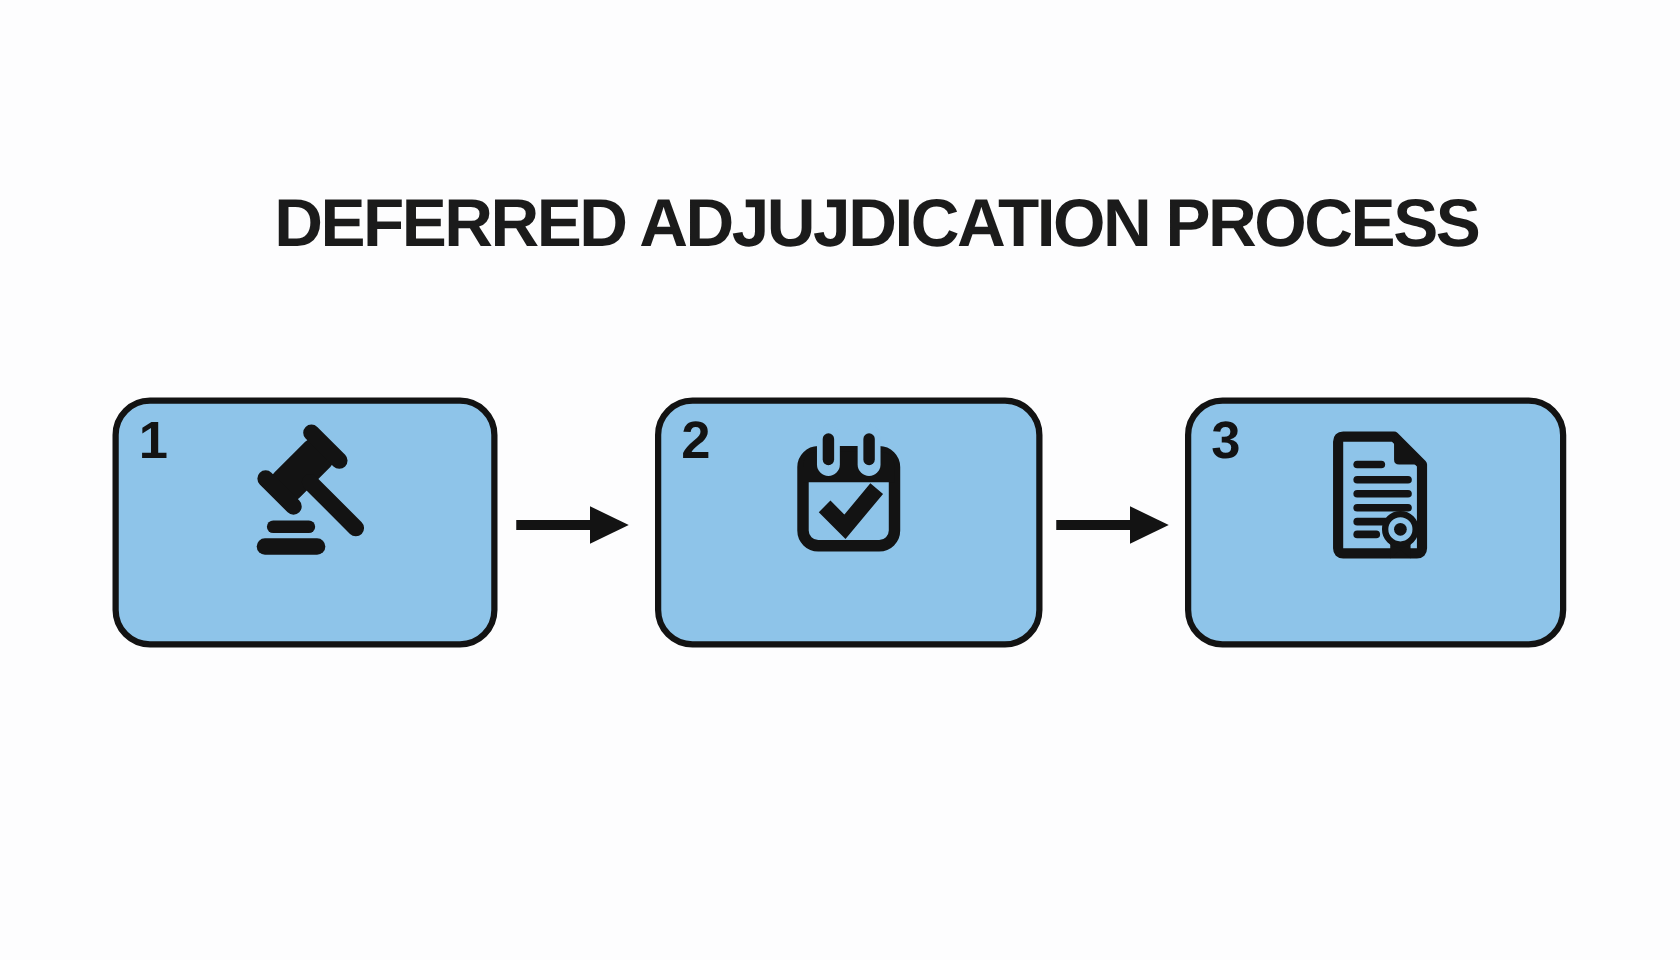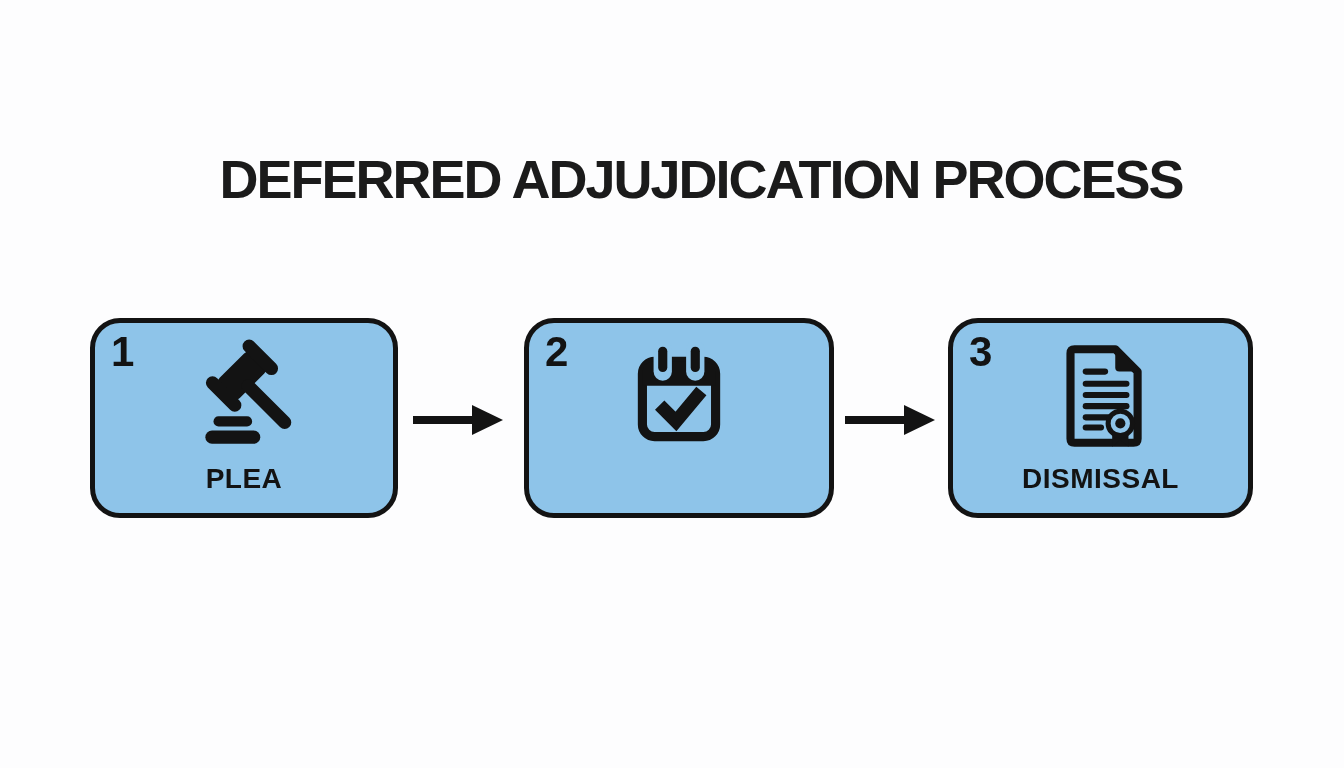--- a/index.html
+++ b/index.html
@@ -94,21 +94,20 @@
             <rect x="44" y="14" width="28" height="52" rx="9"></rect>
             <rect x="36" y="8" width="44" height="13" rx="6.5"></rect>
             <rect x="36" y="59" width="44" height="13" rx="6.5"></rect>
           </g>
           <rect x="30" y="80" width="38" height="10" rx="5"></rect>
           <rect x="22" y="94" width="54" height="13" rx="6.5"></rect>
         </g>
         <line x1="64" y1="50" x2="100" y2="86" stroke="#131313" stroke-width="13" stroke-linecap="round"></line>
       </svg>
     </span>
-    <div class="step-label">PLEA</div>
   </div>
 
   <span class="connector c1">
     <svg viewBox="0 0 96 40" width="96" height="40" aria-hidden="true">
       <line x1="3" y1="20" x2="66" y2="20" stroke="#131313" stroke-width="8"></line>
       <polygon points="62,5 93,20 62,35" fill="#131313"></polygon>
     </svg>
   </span>
 
   <div class="step-box b2">
@@ -145,16 +144,15 @@
           <line x1="45" y1="59" x2="85" y2="59"></line>
           <line x1="45" y1="70" x2="85" y2="70"></line>
           <line x1="45" y1="81" x2="68" y2="81"></line>
           <line x1="45" y1="91" x2="60" y2="91"></line>
         </g>
         <path d="M71 94 v16 l8 -7 l8 7 v-16 z" fill="#131313"></path>
         <circle cx="79" cy="87" r="12" fill="#8ec4e9" stroke="#131313" stroke-width="5"></circle>
         <circle cx="79" cy="87" r="5" fill="#131313"></circle>
       </svg>
     </span>
-    <div class="step-label">DISMISSAL</div>
   </div>
 
 </div>
 
 </body></html>

